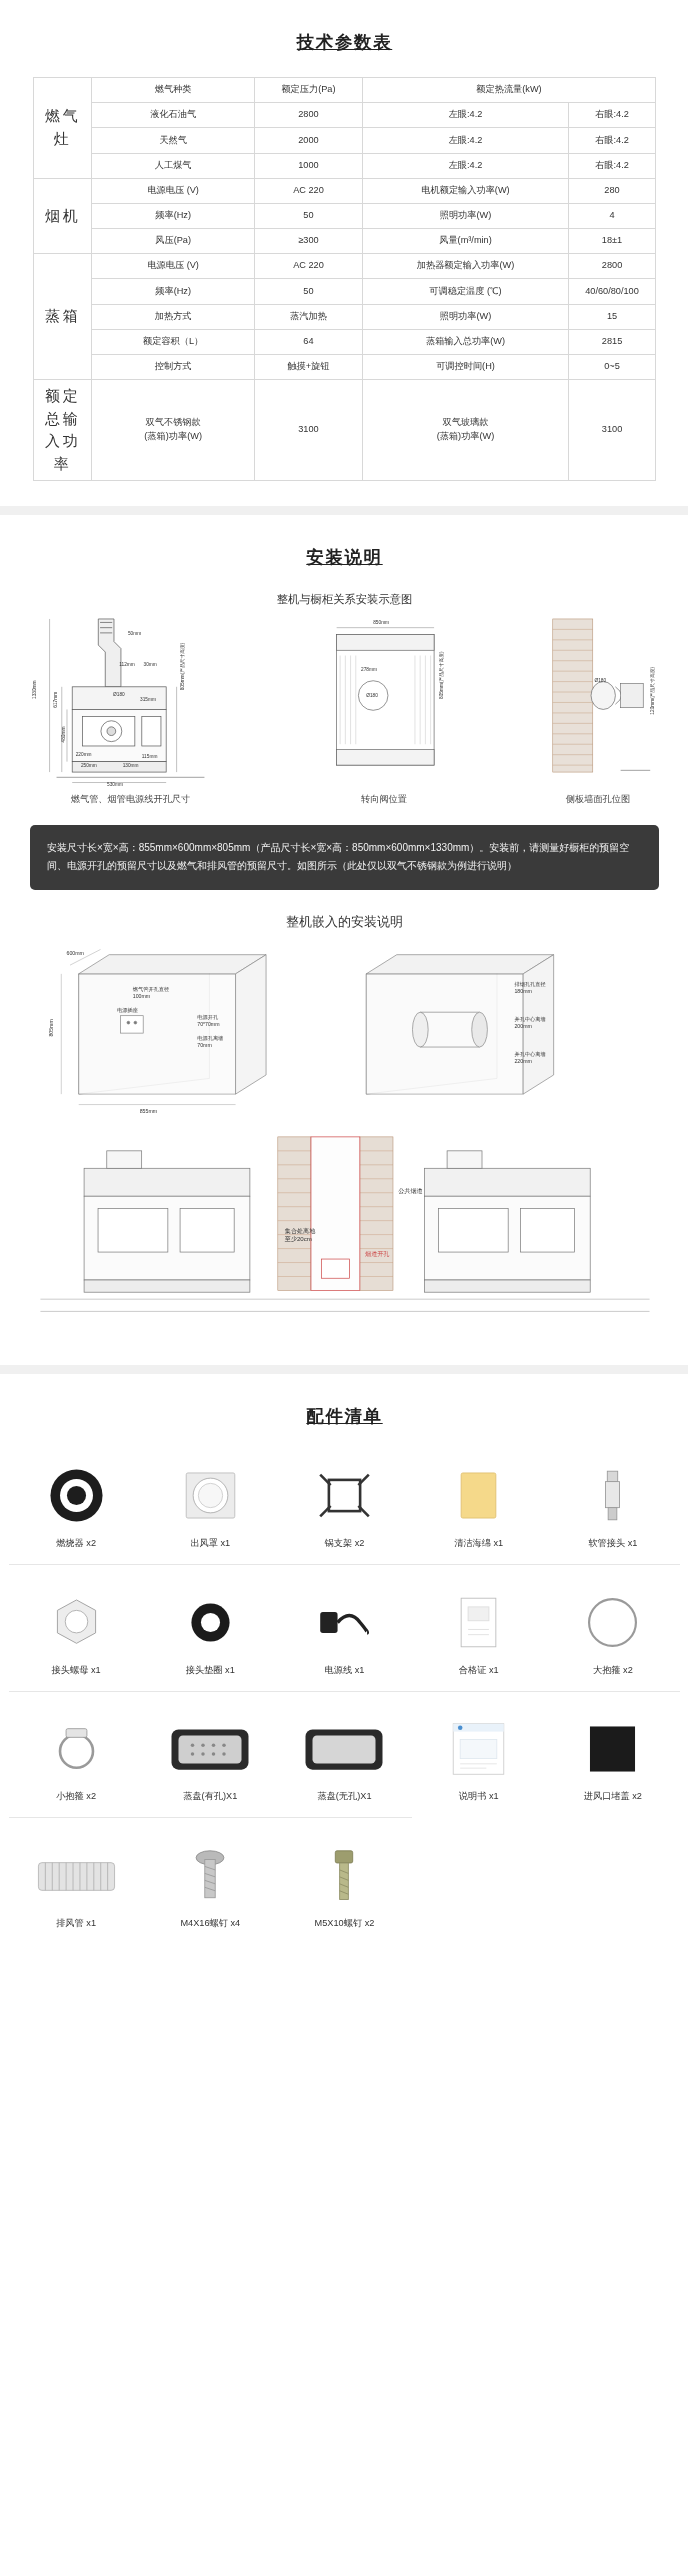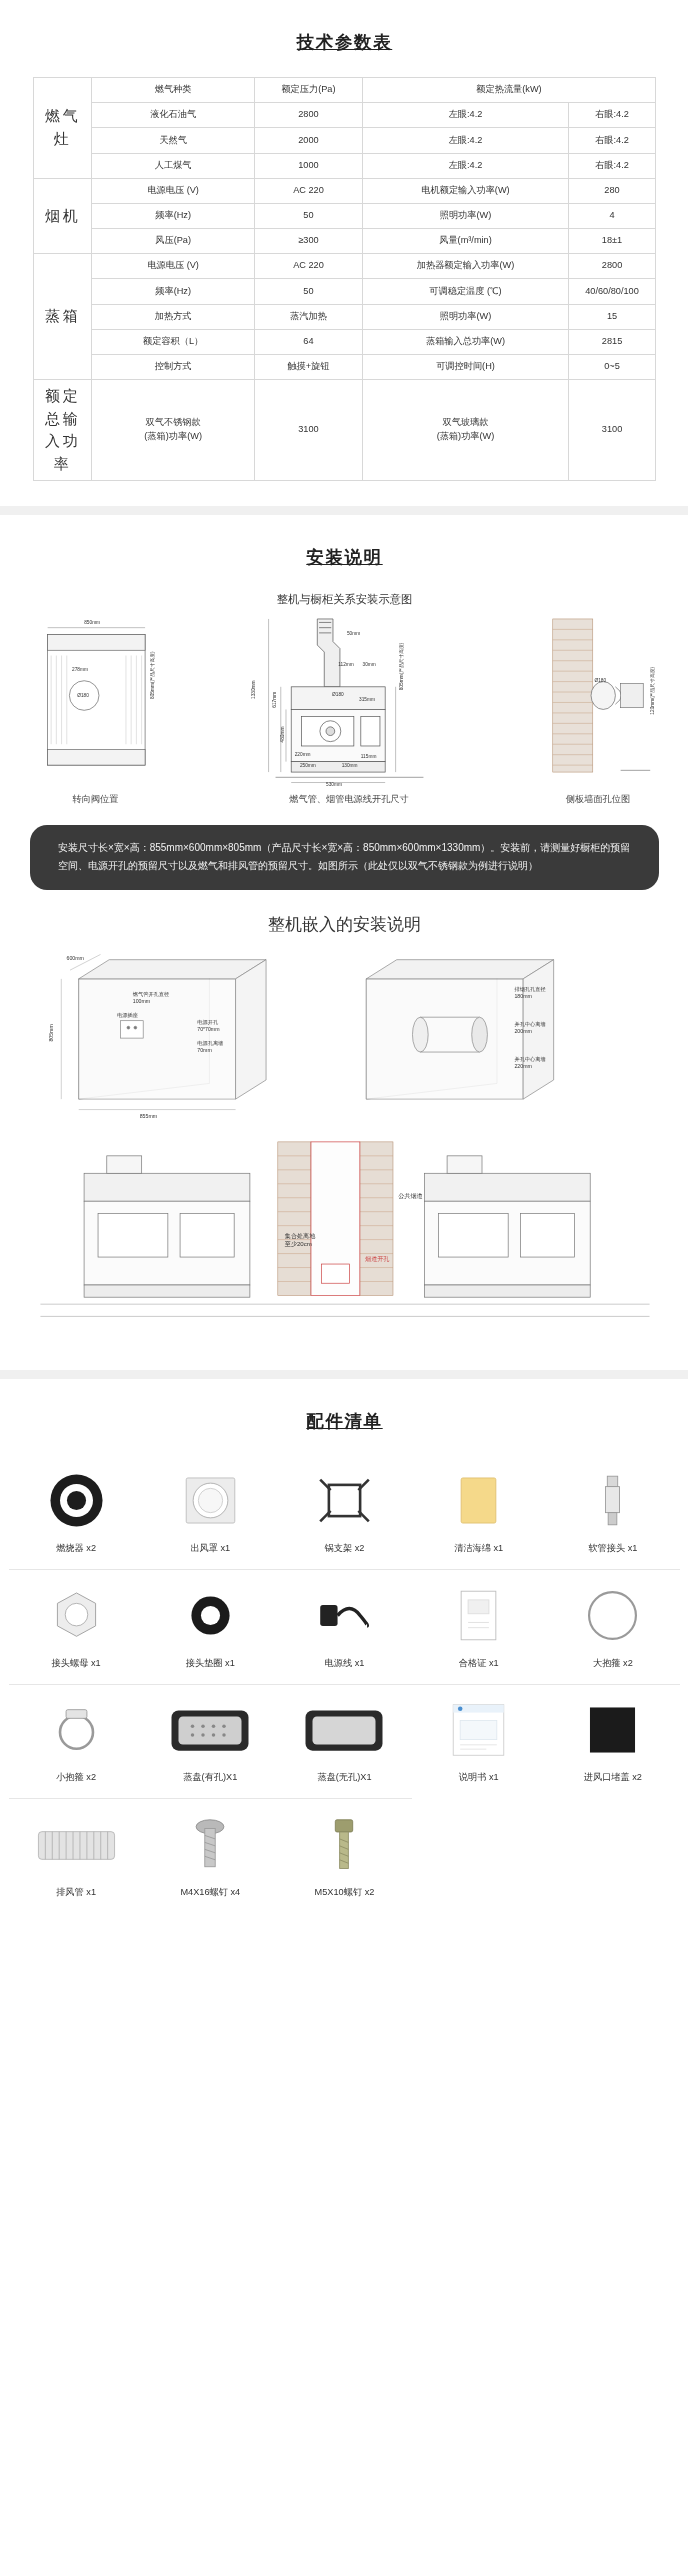--- a/index.html
+++ b/index.html
@@ -76,39 +76,39 @@
   .diagram-caption {
     font-size: 9.2px;
     color: #444;
     margin-top: 7px;
   }
 
   .note-box {
     margin: 19px 30px 0 30px;
     background: #3a3a3a;
     color: #f2f2f2;
-    border-radius: 17px;
-    padding: 14px 28px;
+    border-radius: 5px;
+    padding: 14px 17px;
     font-size: 10px;
     line-height: 1.85;
   }
 
   .embed-title {
     text-align: center;
-    font-size: 17px;
+    font-size: 13px;
     color: #333;
     margin: 23px 0 3.5px 0;
   }
 
   
   .parts-grid {
     display: grid;
     grid-template-columns: repeat(5, 1fr);
     padding: 0 9px;
-    row-gap: 1px;
+    row-gap: 13px;
   }
   .part {
     text-align: center;
     padding: 12.2px 3.5px 14px 3.5px;
     border-bottom: 0.9px solid #e6e6e6;
   }
   .part:nth-last-child(-n+5) { border-bottom: none; }
   .part-icon {
     height: 65px;
     display: flex;
@@ -223,49 +223,20 @@
     </tbody>
       </table>
   </div>
 
   <div class="divider"></div>
 
   <div class="section-title">安装说明</div>
   <div class="sub-title">整机与橱柜关系安装示意图</div>
 
   <div class="diagram-row">
-
-    <div class="diagram-cell">
-      <svg width="131" height="174" viewBox="0 0 150 200">
-        <g stroke="#666" fill="none" stroke-width="0.8">
-          <rect x="20" y="26" width="112" height="150" fill="#fff"></rect>
-          <rect x="20" y="26" width="112" height="18" fill="#f3f3f3"></rect>
-          <rect x="20" y="158" width="112" height="18" fill="#f3f3f3"></rect>
-          <circle cx="62" cy="96" r="17" fill="#fff"></circle>
-          <line x1="20" y1="18" x2="132" y2="18" stroke="#888" stroke-width="0.6"></line>
-        </g>
-        <g stroke="#bbb" stroke-width="0.5">
-          <line x1="24" y1="50" x2="24" y2="152"></line>
-            <line x1="30" y1="50" x2="30" y2="152"></line>
-          <line x1="36" y1="50" x2="36" y2="152"></line>
-            <line x1="42" y1="50" x2="42" y2="152"></line>
-          <line x1="110" y1="50" x2="110" y2="152"></line>
-            <line x1="116" y1="50" x2="116" y2="152"></line>
-          <line x1="122" y1="50" x2="122" y2="152"></line>
-            <line x1="128" y1="50" x2="128" y2="152"></line>
-        </g>
-        <g class="txt" font-size="5.5" fill="#333">
-          <text x="62" y="14">850mm</text>
-          <text x="48" y="68">278mm</text>
-          <text x="54" y="98">Ø180</text>
-          <text x="142" y="100" transform="rotate(-90 142,100)">805mm(产品尺寸高度)</text>
-        </g>
-      </svg>
-      <div class="diagram-caption">转向阀位置</div>
-    </div>
 
     <div class="diagram-cell">
       <svg width="201" height="174" viewBox="0 0 230 200">
         <g stroke="#555" fill="none" stroke-width="0.8">
 
           <path d="M78 8 L96 8 L96 34 L104 42 L104 86 L86 86 L86 46 L78 38 Z" fill="#efefef"></path>
           <line x1="80" y1="12" x2="94" y2="12"></line>
           <line x1="80" y1="18" x2="94" y2="18"></line>
           <line x1="80" y1="24" x2="94" y2="24"></line>
 
@@ -298,20 +269,49 @@
           <text x="40" y="150" transform="rotate(-90 40,150)">480mm</text>
           <text x="126" y="102">315mm</text>
           <text x="52" y="165">220mm</text>
           <text x="128" y="168">115mm</text>
           <text x="58" y="178">250mm</text>
           <text x="106" y="178">130mm</text>
           <text x="88" y="200">530mm</text>
         </g>
       </svg>
       <div class="diagram-caption">燃气管、烟管电源线开孔尺寸</div>
+    </div>
+
+    <div class="diagram-cell">
+      <svg width="131" height="174" viewBox="0 0 150 200">
+        <g stroke="#666" fill="none" stroke-width="0.8">
+          <rect x="20" y="26" width="112" height="150" fill="#fff"></rect>
+          <rect x="20" y="26" width="112" height="18" fill="#f3f3f3"></rect>
+          <rect x="20" y="158" width="112" height="18" fill="#f3f3f3"></rect>
+          <circle cx="62" cy="96" r="17" fill="#fff"></circle>
+          <line x1="20" y1="18" x2="132" y2="18" stroke="#888" stroke-width="0.6"></line>
+        </g>
+        <g stroke="#bbb" stroke-width="0.5">
+          <line x1="24" y1="50" x2="24" y2="152"></line>
+            <line x1="30" y1="50" x2="30" y2="152"></line>
+          <line x1="36" y1="50" x2="36" y2="152"></line>
+            <line x1="42" y1="50" x2="42" y2="152"></line>
+          <line x1="110" y1="50" x2="110" y2="152"></line>
+            <line x1="116" y1="50" x2="116" y2="152"></line>
+          <line x1="122" y1="50" x2="122" y2="152"></line>
+            <line x1="128" y1="50" x2="128" y2="152"></line>
+        </g>
+        <g class="txt" font-size="5.5" fill="#333">
+          <text x="62" y="14">850mm</text>
+          <text x="48" y="68">278mm</text>
+          <text x="54" y="98">Ø180</text>
+          <text x="142" y="100" transform="rotate(-90 142,100)">805mm(产品尺寸高度)</text>
+        </g>
+      </svg>
+      <div class="diagram-caption">转向阀位置</div>
     </div>
 
     <div class="diagram-cell">
       <svg width="122" height="174" viewBox="0 0 140 200">
         <g>
           <rect x="18" y="8" width="46" height="176" fill="#e8e0d8" stroke="#b08b6a" stroke-width="0.6"></rect>
           <g stroke="#c09878" stroke-width="0.5">
             <line x1="18" y1="20" x2="64" y2="20"></line>
               <line x1="18" y1="32" x2="64" y2="32"></line>
             <line x1="18" y1="44" x2="64" y2="44"></line>

